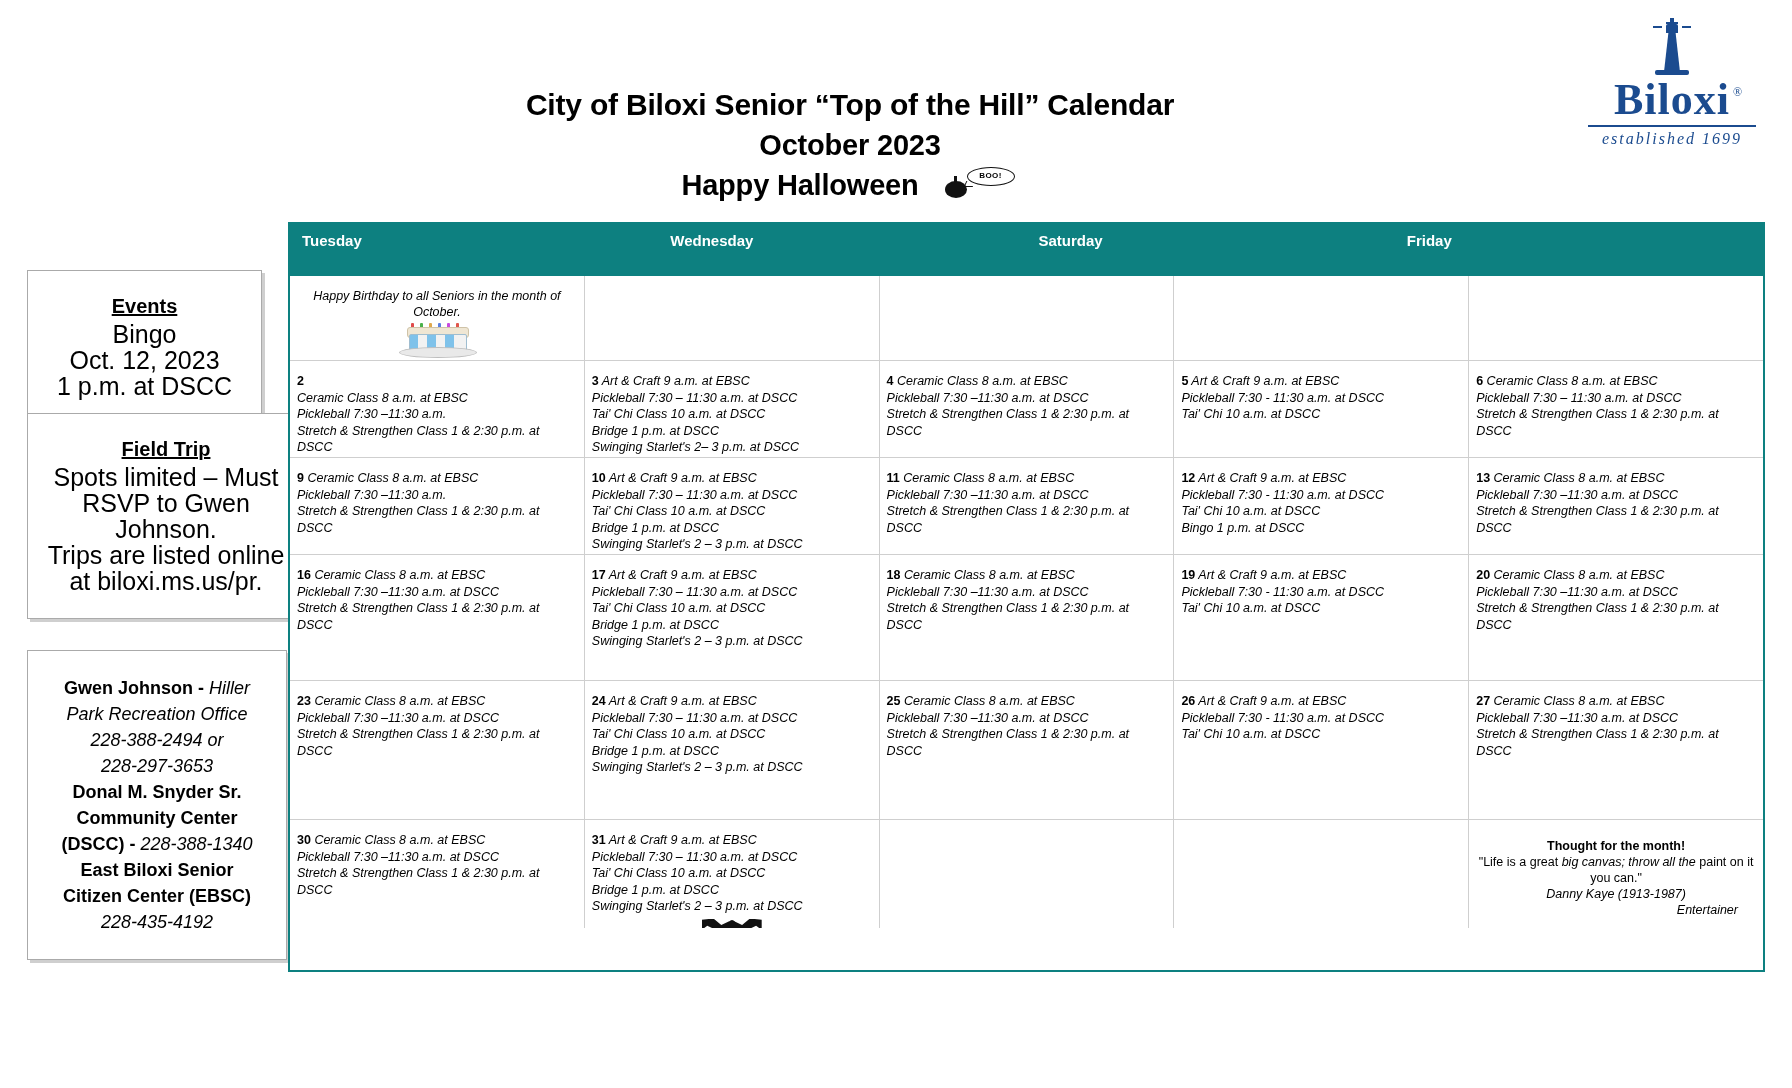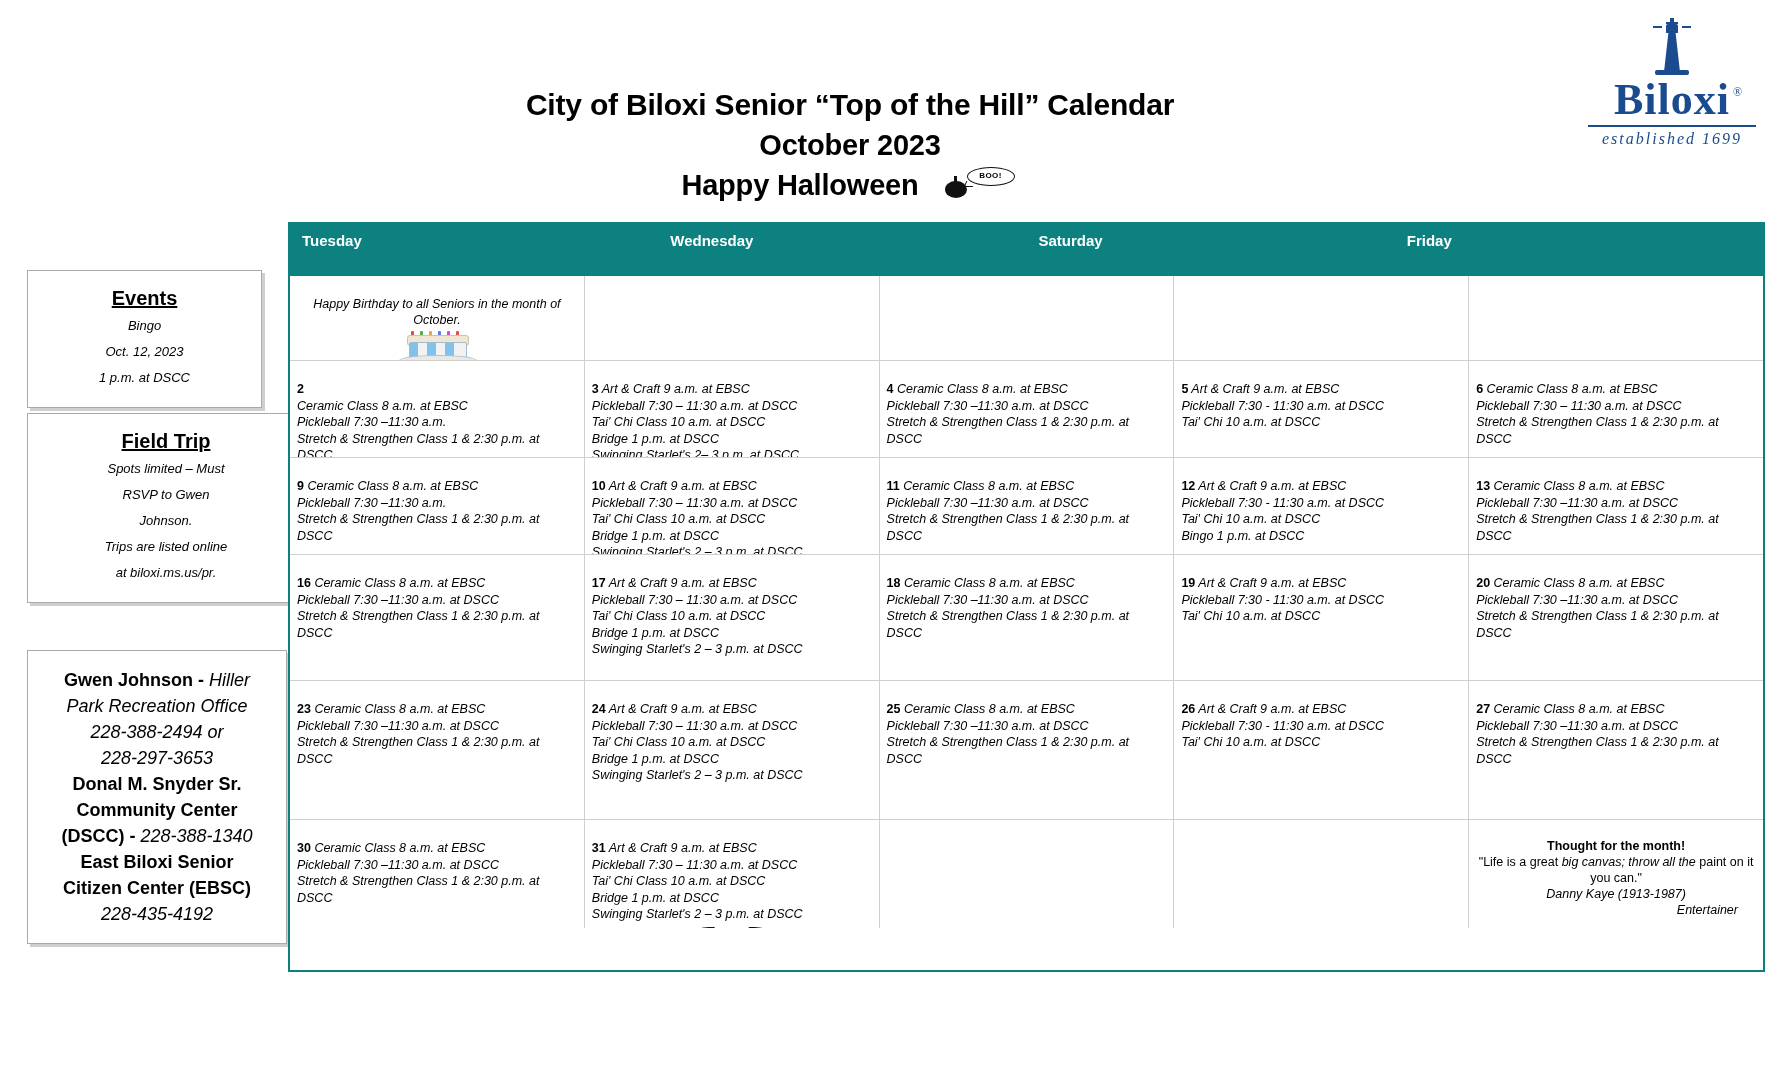--- a/index.html
+++ b/index.html
@@ -108,33 +108,33 @@
     font-size:16px;letter-spacing:2px;color:#1B4B8F;font-style:italic;
   }
 
   
   .info-box{
     position:absolute;
     border:1px solid #aaa;
     box-shadow:3px 3px 0 #cfcfcf;
     background:#fff;
     text-align:center;
-    padding:16px 10px;
+    padding:24px 10px;
     box-sizing:border-box;
   }
   #events-box{left:27px;top:270px;width:235px;}
   #fieldtrip-box{left:27px;top:413px;width:278px;}
   #contact-box{left:27px;top:650px;width:260px;}
 
   .box-title{
     font-weight:bold;font-size:20px;text-decoration:underline;
     margin-bottom:3px;
   }
   .box-line{
-    font-style:italic;font-size:13px;line-height:26px;
+    font-size:25px;line-height:26px;
   }
   .contact-line{
     font-size:18px;line-height:26px;
   }
   .contact-line b{font-weight:bold;font-style:normal;}
   .contact-line i{font-style:italic;}
 
   
   #calendar{
     position:absolute;
@@ -154,21 +154,21 @@
     font-weight:bold;
     padding:8px 0 0 12px;
     box-sizing:border-box;
   }
   .week-row{display:flex;border-top:1px solid #cfcfcf;}
   .week-row:first-of-type{border-top:none;}
   .day-cell{
     flex:1 1 0;
     border-left:1px solid #cfcfcf;
     box-sizing:border-box;
-    padding:20px 7px 4px 7px;
+    padding:12px 7px 4px 7px;
     font-size:12.5px;
     line-height:16.5px;
     font-style:italic;
     overflow:hidden;
   }
   .day-cell:first-child{border-left:none;}
   .day-cell .daynum{font-weight:bold;font-style:normal;}
   .day-cell .ev{display:block;}
 
   .row-h0{height:84px;}

